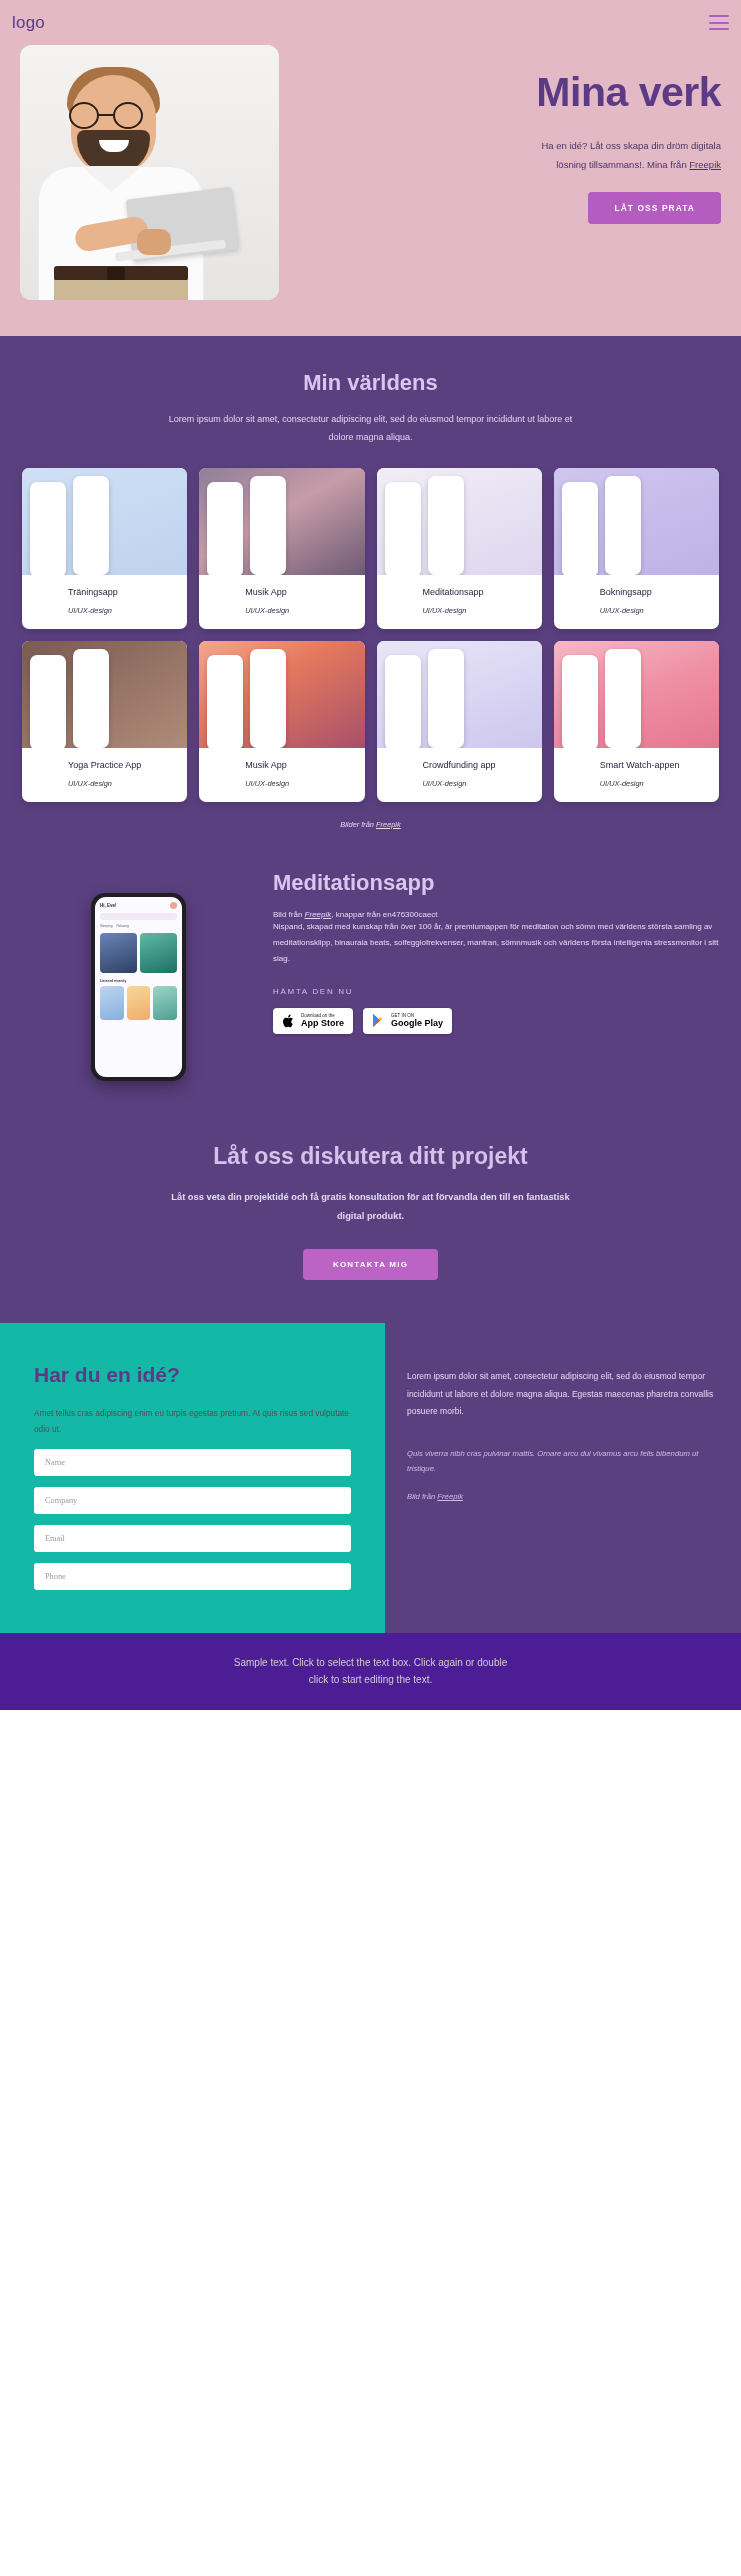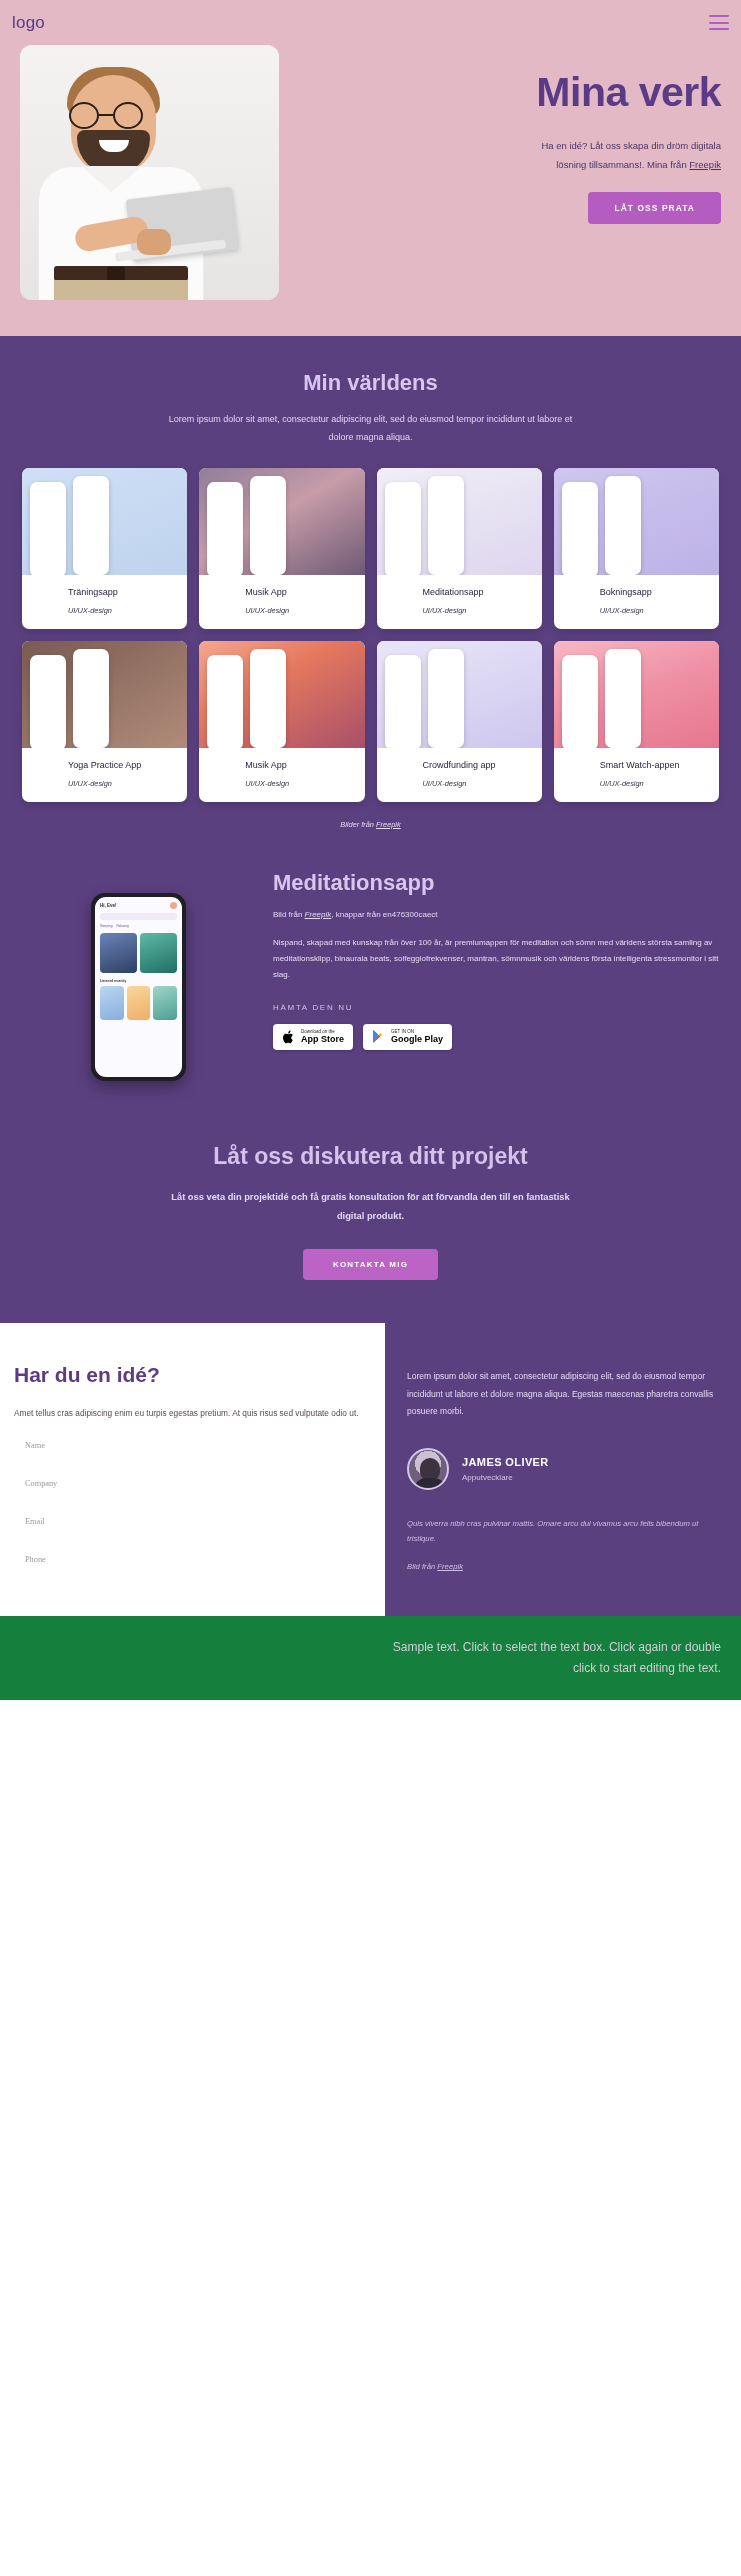--- a/index.html
+++ b/index.html
@@ -187,21 +187,21 @@
   .ms-lbl { padding:3px 5px 1px; color:#3a3048; font-size:3.2px; font-weight:700; }
   .ms-row { display:flex; gap:3px; padding:2px 5px; }
   .ms-card { flex:1; height:34px; border-radius:4px; }
   .c1 { background: linear-gradient(160deg,#bcd6ef,#88aede); }
   .c2 { background: linear-gradient(160deg,#f7d79a,#efae6a); }
   .c3 { background: linear-gradient(160deg,#9fd5c9,#4e9f92); }
   .medit-right { flex: 1; padding-top: 4px; }
   .medit-title { font-size: 22px; color: #d9c6ee; font-weight: 700; line-height: 1.12; }
   .medit-credit { margin-top: 14px; font-size: 8px; color: #e3d7f1; }
   .medit-credit i { font-style: italic; text-decoration: underline; }
-  .medit-body { margin-top: 16px; font-size: 8px; line-height: 2.0; color: #e6dcf2; }
+  .medit-body { margin-top: 0; font-size: 8px; line-height: 2.0; color: #e6dcf2; }
   .medit-get { margin-top: 20px; font-size: 8px; letter-spacing: 1.7px; color: #cfc0e4; }
   .stores { margin-top: 12px; display: flex; gap: 10px; }
   .store {
     background: #fff; border-radius: 4px; padding: 5px 9px;
     display: flex; align-items: center; gap: 6px; cursor: pointer;
     box-shadow: 0 1px 3px rgba(0,0,0,.25);
   }
   .store-txt { line-height: 1.15; }
   .store-small { font-size: 4.5px; color: #222; }
   .store-big { font-size: 9px; font-weight: 700; color: #000; }
@@ -211,21 +211,21 @@
   .discuss-title { font-size: 23px; color: #d5c2ec; font-weight: 700; }
   .discuss-sub { margin: 18px auto 0; width: 415px; font-size: 9.3px; line-height: 2.0; color: #e4d9f2; font-weight: bold; }
   .btn-contact {
     margin-top: 24px; background: #bc64c5; color: #fff; border: none;
     border-radius: 4px; padding: 11px 30px; font-size: 8px; font-weight: 700;
     letter-spacing: 1.2px; cursor: pointer;
   }
 
   
   .idea-wrap { display: flex; background: #5b4080; }
-  .idea-left { flex: 0 0 385px; background: #ffffff; padding: 40px 14px 43px; }
+  .idea-left { flex: 0 0 385px; background: #14b8a6; padding: 40px 34px 43px; }
   .idea-title { font-size: 21px; color: #5b3a86; font-weight: 700; }
   .idea-txt { margin-top: 18px; font-size: 8.3px; line-height: 1.95; color: #5c4a55; }
   .field {
     width: 100%; margin-top: 11px; border: none; border-radius: 3px;
     background: #fff; padding: 9px 11px; font-size: 8.3px; color: #333;
     font-family: Liberation Serif, serif;
   }
   .field::placeholder { color: #9b9b9b; }
   .btn-submit {
     width: 100%; margin-top: 13px; background: #5b4080; color: #fff;
@@ -243,22 +243,22 @@
   .av-face { position:absolute; left:11px; top:8px; width:20px; height:22px; background:#3b3340; border-radius:10px 10px 8px 8px; }
   .av-body { position:absolute; left:5px; top:28px; width:32px; height:16px; background:#2c2731; border-radius:12px 12px 0 0; }
   .author-name { font-size: 11px; font-weight: 700; color: #fff; letter-spacing: 0.4px; }
   .author-role { margin-top: 5px; font-size: 8px; color: #d3c6e6; }
   .quote2 { margin-top: 26px; font-size: 7.7px; font-style: italic; line-height: 1.95; color: #cdbde4; }
   .credit2 { margin-top: 16px; font-size: 7.7px; font-style: italic; color: #cdbde4; }
   .credit2 u { text-decoration: underline; }
 
   
   .footer {
-    background: #15803d; text-align: right; padding: 21px 20px;
-    font-size: 12px; line-height: 1.75; color: #cfcfcf;
+    background: #4c1d95; text-align: center; padding: 21px 20px;
+    font-size: 10px; line-height: 1.75; color: #cfcfcf;
   }
 </style>
 </head>
 <body>
 
 <section class="hero">
   <div class="topbar">
     <div class="logo">logo</div>
     <div class="burger">
       <span></span>
@@ -468,30 +468,20 @@
 
 <section class="idea-wrap">
   <div class="idea-left">
     <h2 class="idea-title">Har du en idé?</h2>
     <p class="idea-txt">Amet tellus cras adipiscing enim eu turpis egestas pretium. At quis risus sed vulputate odio ut.</p>
     <div id="form-fields"><input class="field" type="text" placeholder="Name" style=""><input class="field" type="text" placeholder="Company" style=""><input class="field" type="text" placeholder="Email" style=""><input class="field" type="text" placeholder="Phone" style=""></div>
   </div>
 
   <div class="idea-right">
     <p class="quote-txt">Lorem ipsum dolor sit amet, consectetur adipiscing elit, sed do eiusmod tempor incididunt ut labore et dolore magna aliqua. Egestas maecenas pharetra convallis posuere morbi.</p>
-    <div class="author">
-      <div class="avatar">
-        <div class="av-face"></div>
-        <div class="av-body"></div>
-      </div>
-      <div>
-        <div class="author-name">JAMES OLIVER</div>
-        <div class="author-role">Apputvecklare</div>
-      </div>
-    </div>
     <p class="quote2">Quis viverra nibh cras pulvinar mattis. Ornare arcu dui vivamus arcu felis bibendum ut tristique.</p>
     <p class="credit2">
       <span>Bild från </span><u>Freepik</u>
     </p>
   </div>
 </section>
 
 <footer class="footer">
   <div>Sample text. Click to select the text box. Click again or double</div>
   <div>click to start editing the text.</div>

